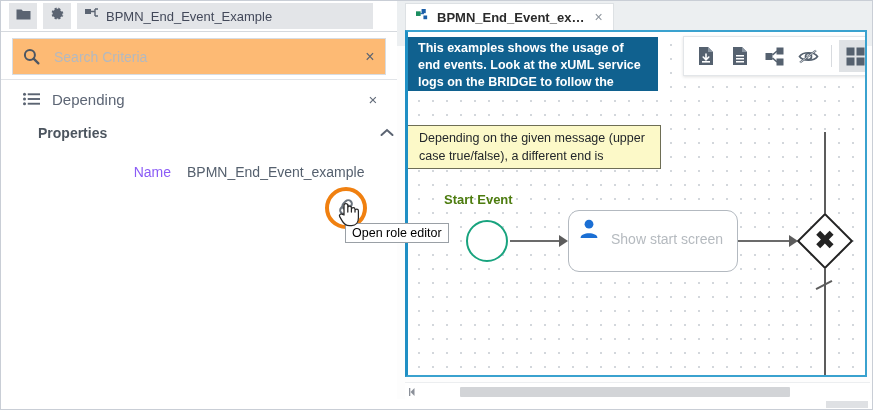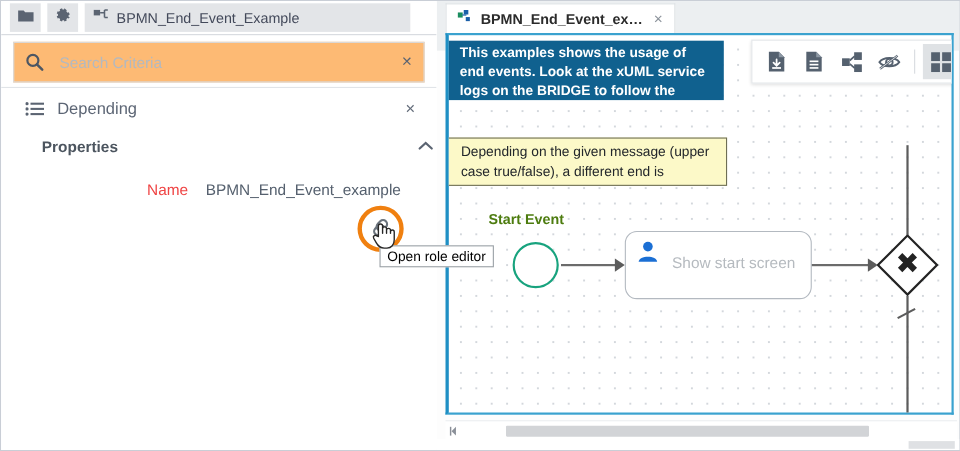--- a/index.html
+++ b/index.html
@@ -154,21 +154,21 @@
     height: 22px;
     display: flex;
     align-items: center;
   }
   #row-name  { top: 160px; }
   #row-roles { top: 192px; }
   .field-label {
     width: 170px;
     text-align: right;
     font-size: 14px;
-    color: #ef4444;
+    color: #8b5cf6;
     padding-right: 0;
   }
   .field-value {
     margin-left: 16px;
     font-size: 14px;
     color: #55606e;
   }
   .field-value.muted { color: #9aa3ae; }
 
   

